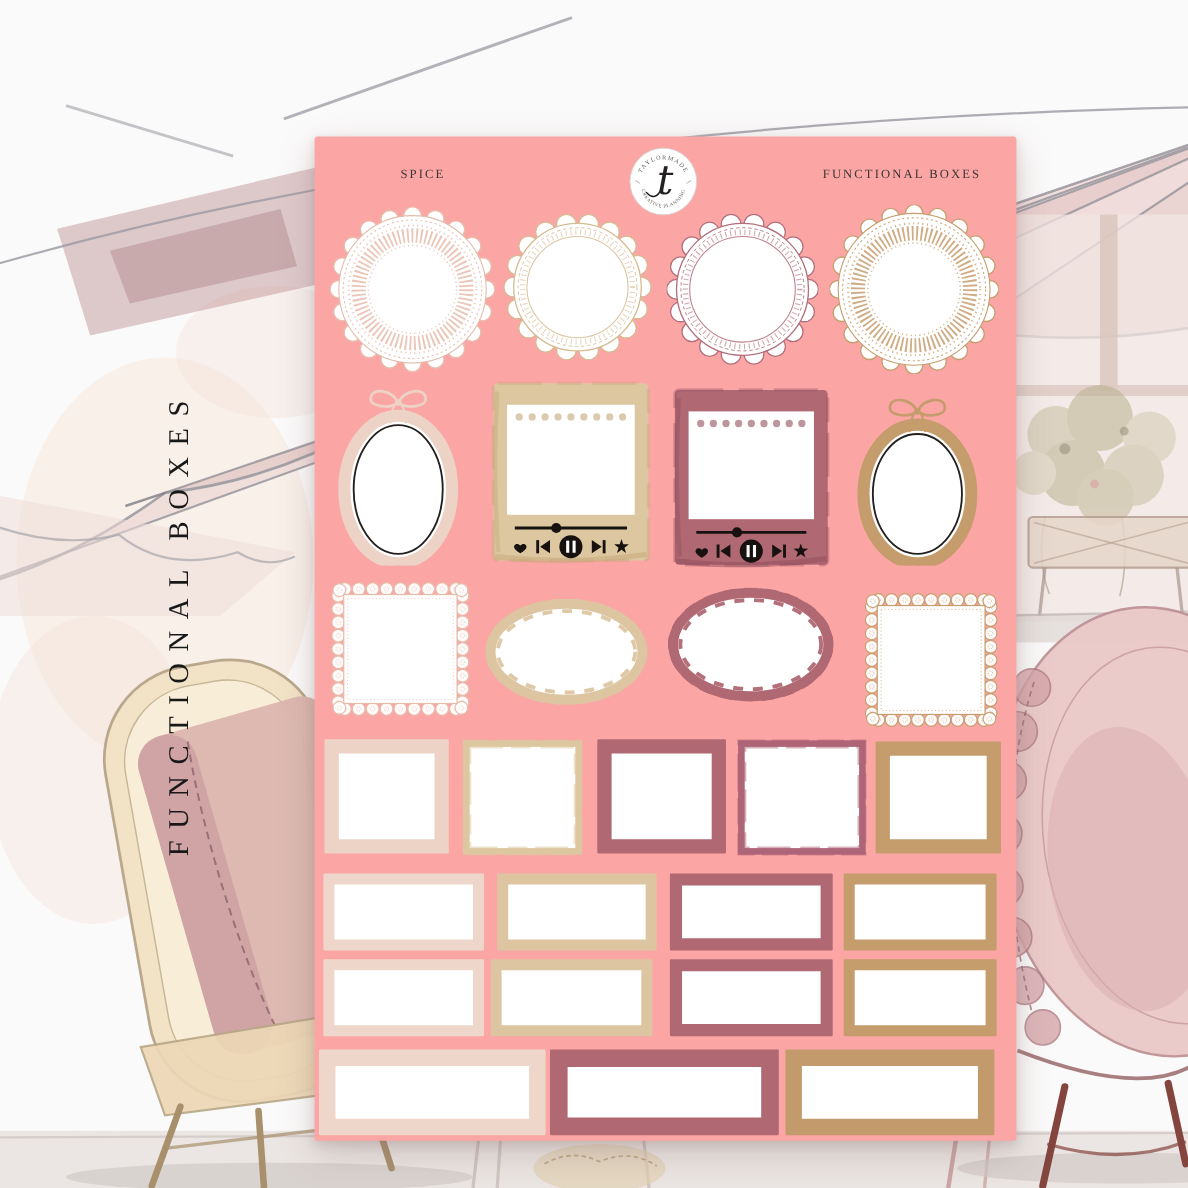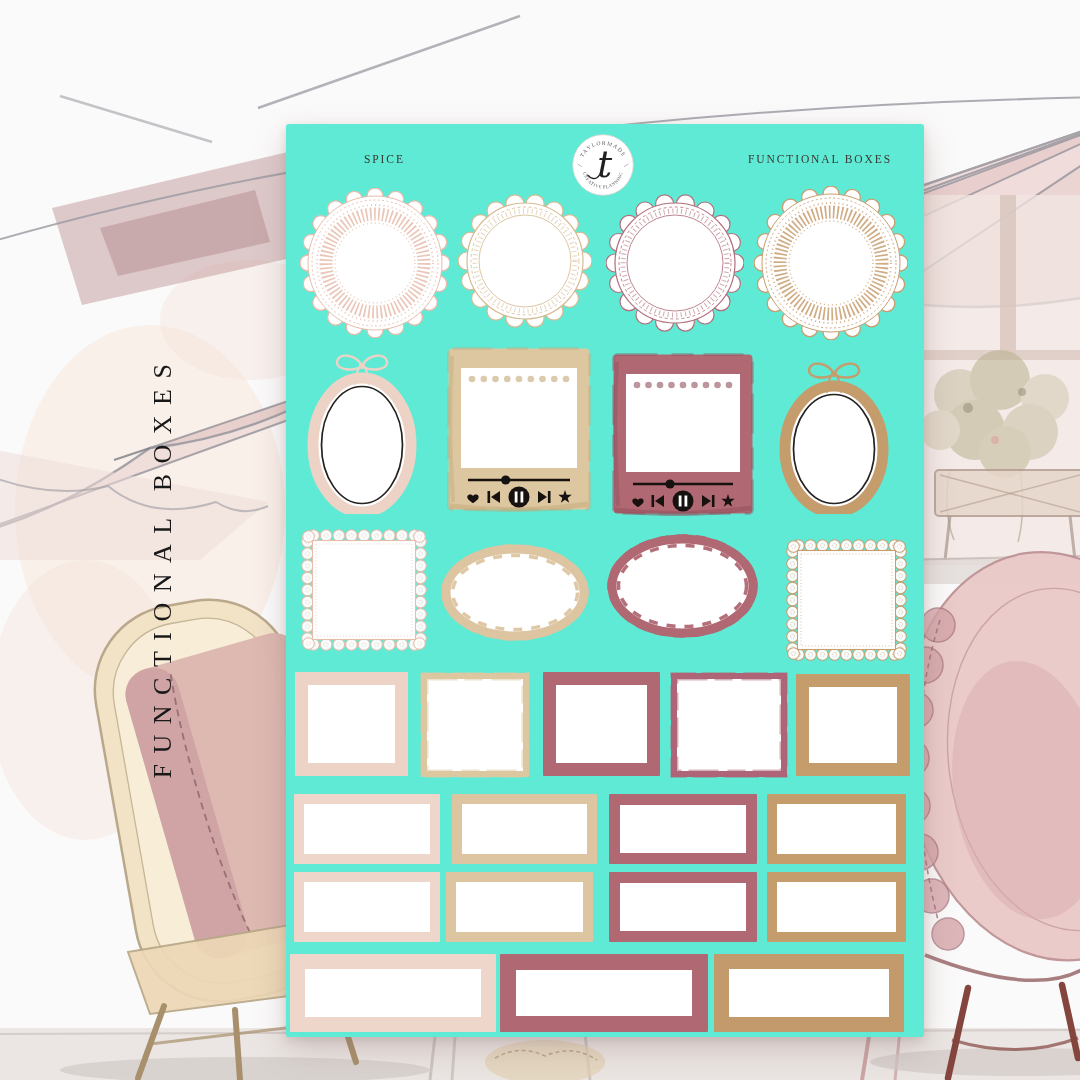--- a/index.html
+++ b/index.html
@@ -12,21 +12,21 @@
   
   .vlabel{
     position:absolute;left:-97px;top:551px;width:520px;height:30px;line-height:30px;
     text-align:center;transform:rotate(-90deg);
     font-size:26px;letter-spacing:10.5px;color:#181818;z-index:1;
     font-family:"Liberation Serif",serif;white-space:nowrap;
   }
   
   .sheet{
     position:absolute;left:286px;top:124px;width:638px;height:913px;
-    background:#5eead4;border-radius:3px;z-index:2;
+    background:#fca5a5;border-radius:3px;z-index:2;
     box-shadow:0 12px 32px rgba(135,105,105,.30),0 3px 9px rgba(135,105,105,.18);
   }
   .sheet-header{position:absolute;left:0;top:0;right:0;height:100px}
   .hdr{
     position:absolute;top:29px;font-size:11.5px;letter-spacing:1.9px;
     color:#3b3733;font-family:"Liberation Serif",serif;white-space:nowrap;
   }
   .hdr-left{left:78px}
   .hdr-right{right:32px}
   .logo{position:absolute;left:285px;top:9px;width:64px;height:64px}

